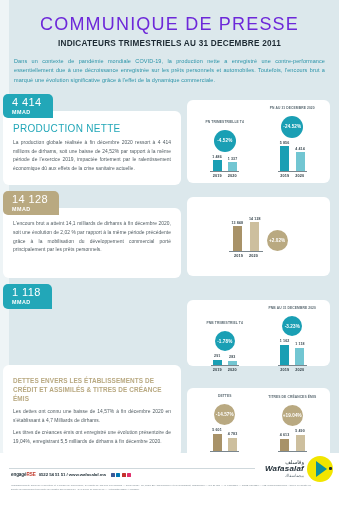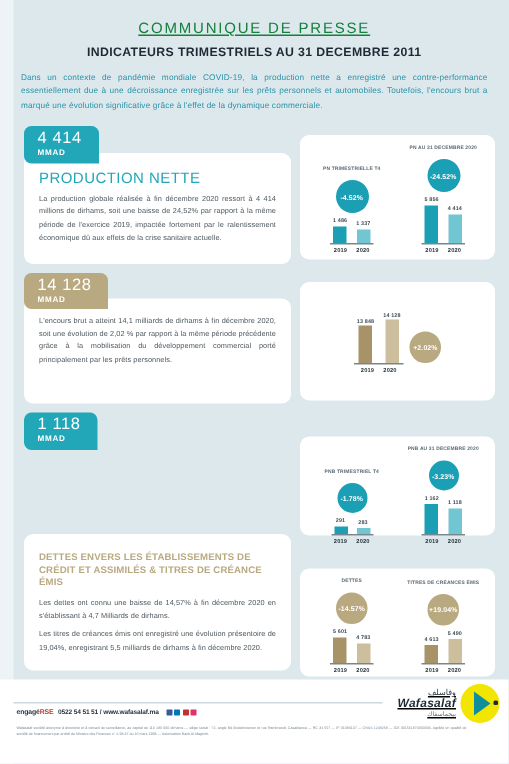--- a/index.html
+++ b/index.html
@@ -8,37 +8,36 @@
     background:#dce8ec;
     font-family:"Liberation Sans", sans-serif;
     overflow:hidden;
   }
   .page{position:relative;width:339px;height:509px;background:#dce8ec;box-sizing:border-box;}
   .leftstrip{position:absolute;left:0;top:0;width:9px;height:509px;background:#eef4f6;}
 
   
   .header{padding:14px 18px 0 18px;text-align:center;}
   .title{
-    color:#15803d;font-size:10px;letter-spacing:1.2px;font-weight:400;
+    color:#6d28d9;font-size:18px;letter-spacing:1.2px;font-weight:400;
     line-height:1.15;
-    text-decoration:underline;
   }
   .subtitle{
     color:#1d2a33;font-size:8.2px;letter-spacing:.25px;font-weight:bold;
     margin-top:4px;
   }
   .intro{
     margin:9px 14px 0 14px;
     color:#2a93a8;font-size:5.5px;line-height:1.75;text-align:justify;
     letter-spacing:.1px;
   }
 
   
   .cards{position:relative;margin-top:8px;}
-  .row{position:relative;display:flex;align-items:flex-start;padding:0 9px 0 16px;margin-bottom:6px;}
+  .row{position:relative;display:flex;align-items:flex-start;padding:0 9px 0 3px;margin-bottom:6px;}
   .col-text{position:relative;width:178px;}
   .col-chart{position:relative;flex:1;margin-left:6px;}
 
   
   .badge{
     position:relative;display:inline-block;z-index:3;
     padding:3px 11px 3px 9px;border-radius:5px 5px 0 5px;
     color:#ffffff;line-height:1;
   }
   .badge.teal{background:#22a7b8;}
@@ -89,21 +88,21 @@
   .axis{height:1px;background:#7a868d;width:100%;margin-top:0;}
   .xlabels{display:flex;gap:6px;padding:0 2px;margin-top:2px;}
   .xlab{width:9px;text-align:center;font-size:3.8px;font-weight:bold;color:#2b3940;letter-spacing:.1px;}
   .axiswrap{display:flex;flex-direction:column;align-items:center;}
 
   .chart-inline{display:flex;align-items:flex-end;justify-content:center;gap:4px;}
 
   
   .footer{position:absolute;left:0;bottom:0;width:339px;height:56px;background:#ffffff;}
   .footer .rule{position:absolute;left:9px;top:15px;width:246px;height:1px;background:#cfd8dc;}
-  .logo{position:absolute;right:6px;top:3px;display:flex;align-items:center;gap:3px;text-decoration:underline;}
+  .logo{position:absolute;right:6px;top:3px;display:flex;align-items:center;gap:3px;}
   .logo .txt{text-align:right;line-height:1.05;}
   .logo .ar{font-size:5.4px;color:#2b3940;letter-spacing:.4px;}
   .logo .brand{font-size:8px;color:#1d2a33;font-weight:bold;font-style:italic;letter-spacing:.2px;}
   .logo .ar2{font-size:4.2px;color:#5c6b73;letter-spacing:.3px;}
   .logo .mark{position:relative;width:26px;height:26px;border-radius:50%;background:#f2e500;
     display:flex;align-items:center;justify-content:center;}
   .logo .mark .chev{
     width:0;height:0;border-top:8px solid transparent;border-bottom:8px solid transparent;
     border-left:11px solid #0f8f9e;margin-left:3px;
   }

